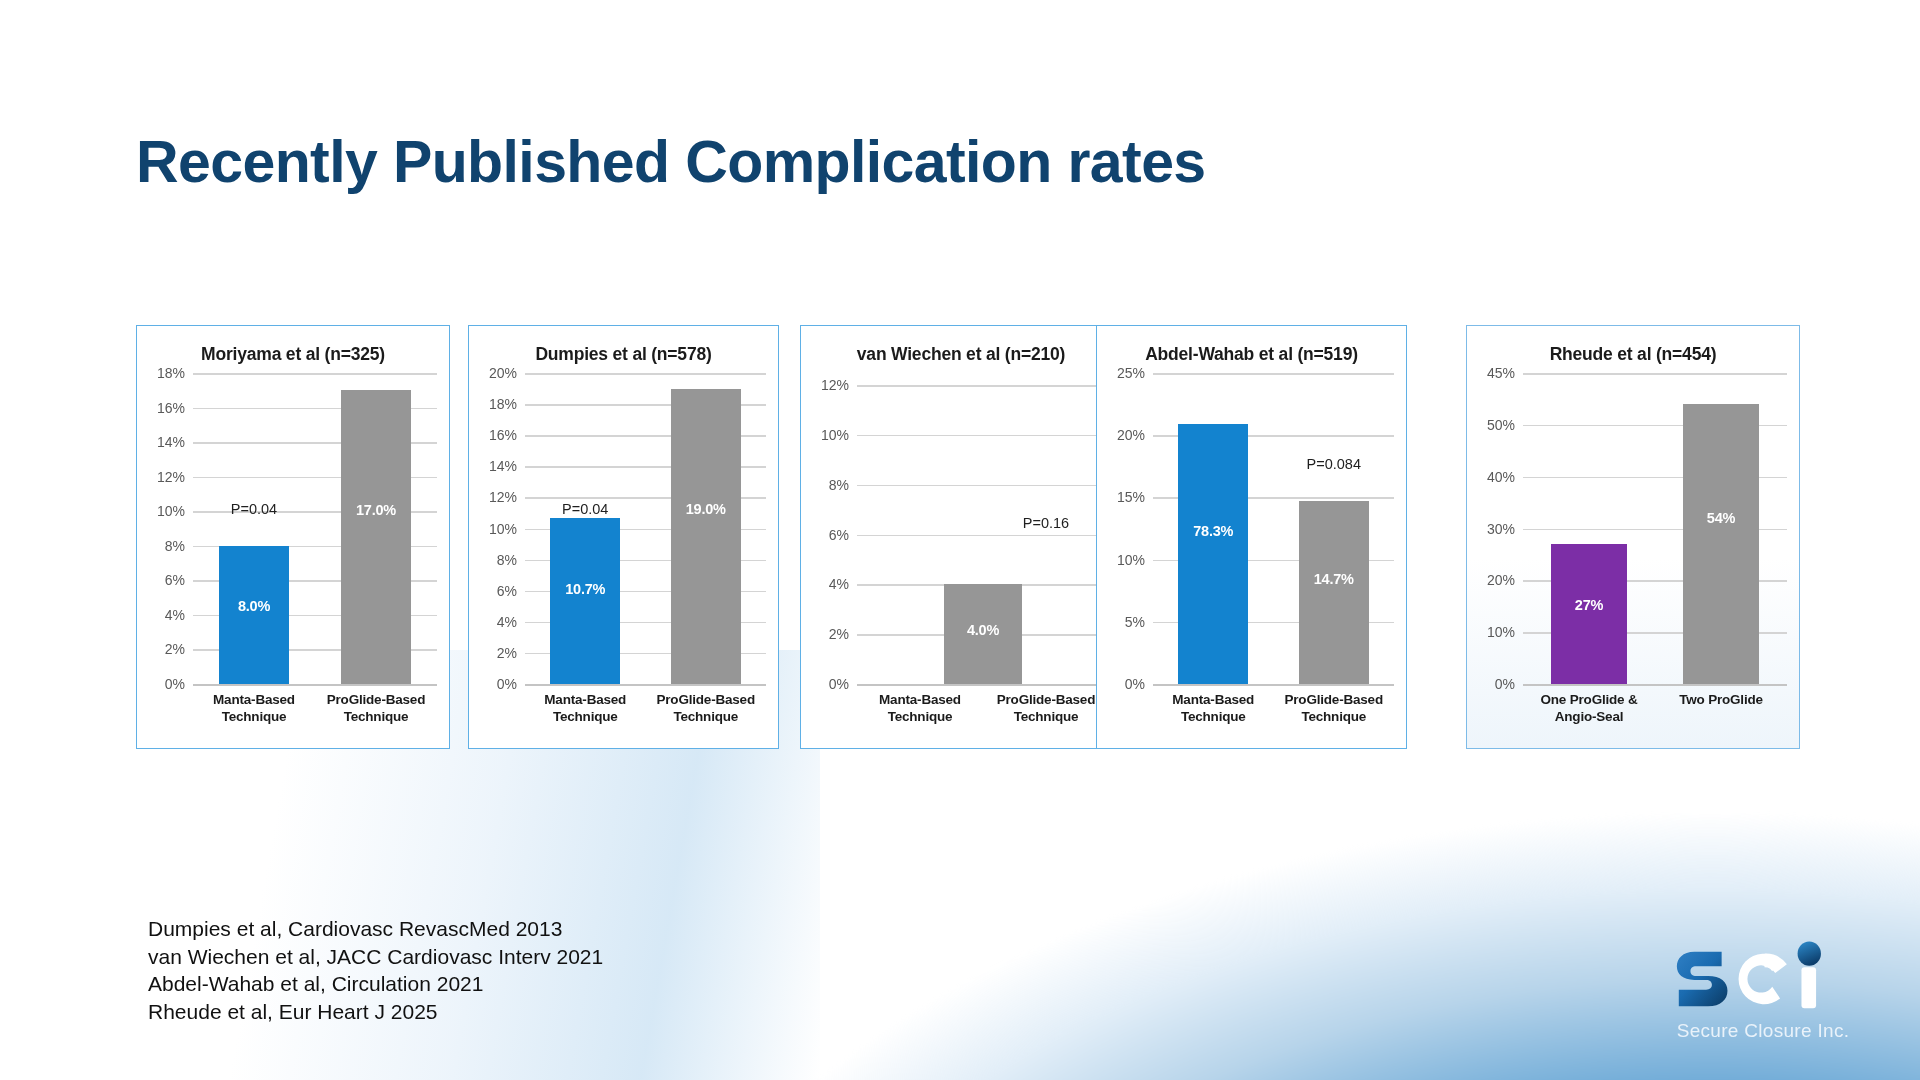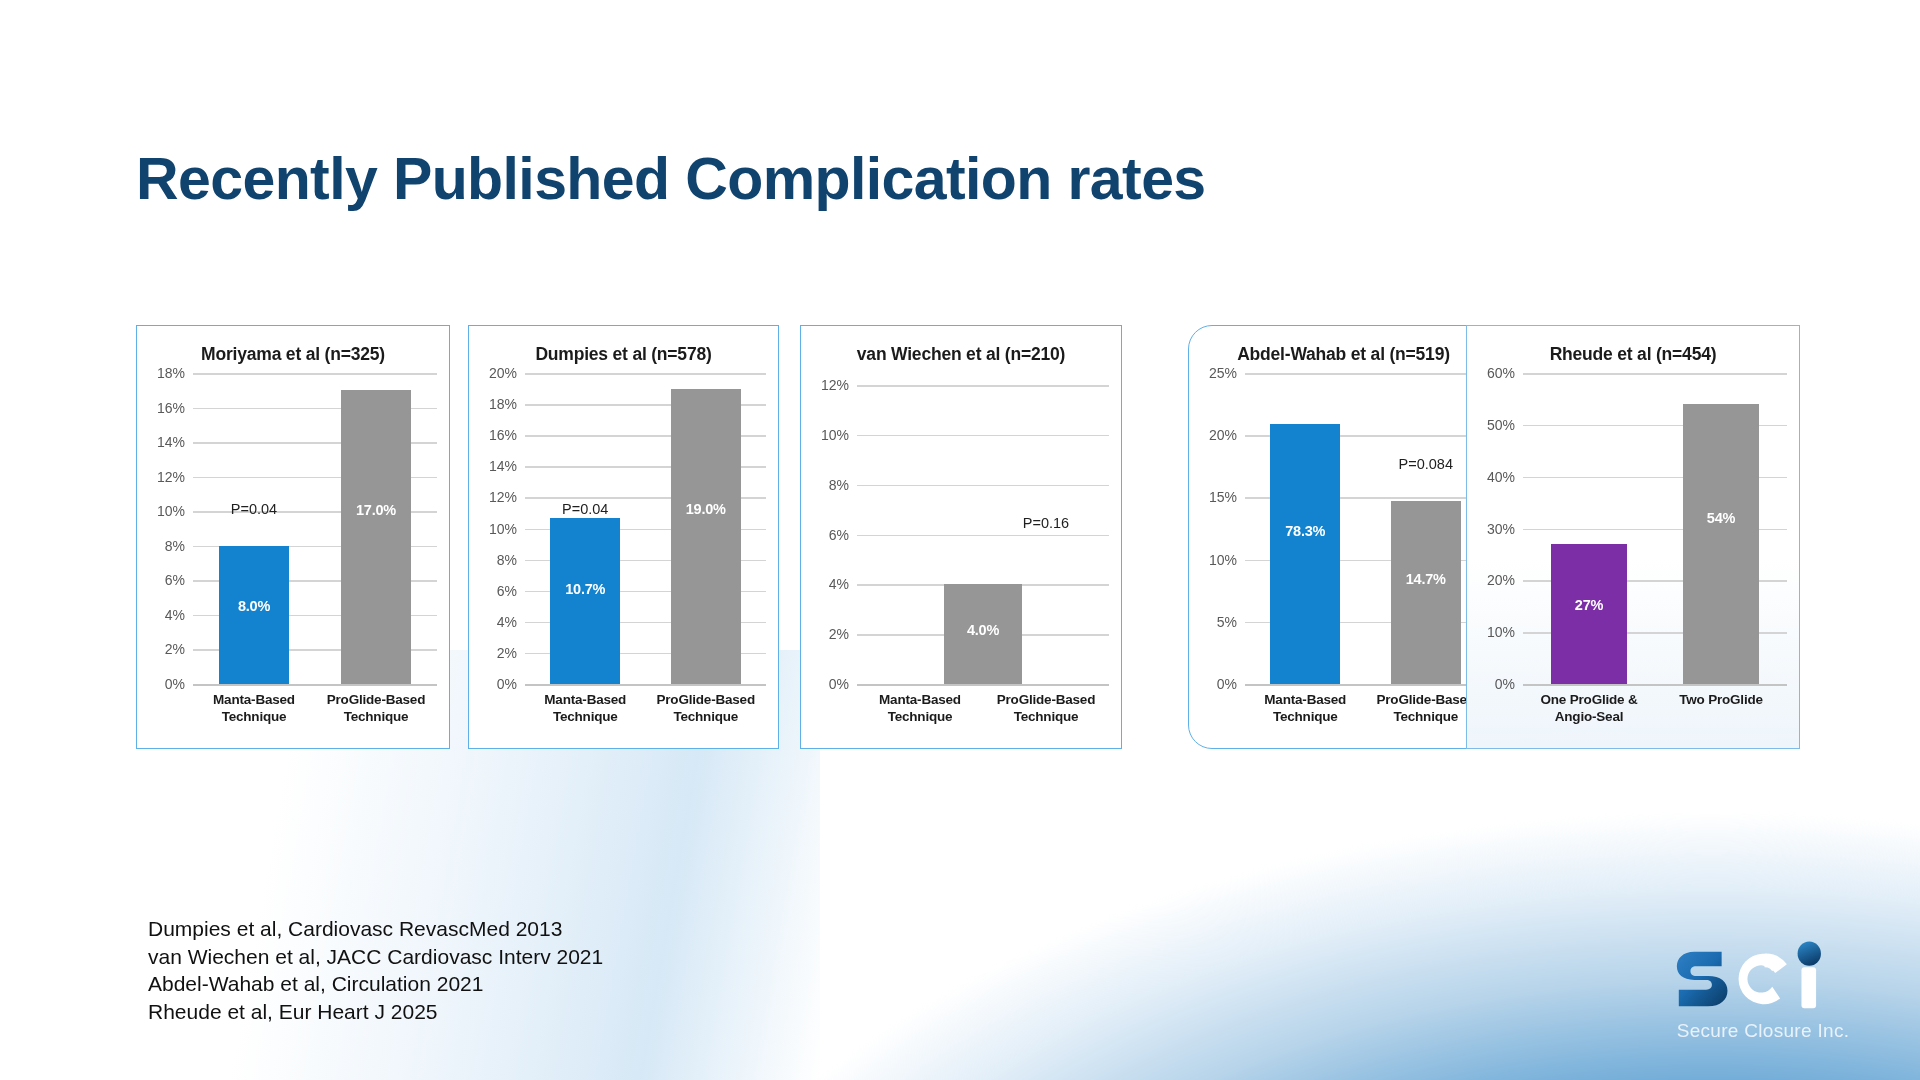--- a/index.html
+++ b/index.html
@@ -51,21 +51,20 @@
   
   .slide-title {
     position: absolute;
     left: 136px;
     top: 128px;
     font-size: 59px;
     font-weight: 700;
     letter-spacing: -0.6px;
     color: #10436e;
     white-space: nowrap;
-    margin-top: 17px;
   }
 
   
   .charts-row {
     position: absolute;
     left: 136px;
     top: 325px;
     width: 1664px;
     height: 424px;
   }
@@ -366,21 +365,21 @@
               </div>
             </div>
             <div class="pvalue" style="left: calc(75% + 10.5px); top: 43.3333%;">P=0.16</div>
           </div>
           <div class="x-axis">
             <div class="x-label">Manta-Based Technique</div>
             <div class="x-label">ProGlide-Based Technique</div>
           </div>
         </div>
       </div>
-      <div class="chart-card" style="left: 1052px; width: 311px; border-radius: 24px;">
+      <div class="chart-card" style="left: 960px; width: 311px;">
         <div class="chart-title">Abdel-Wahab et al (n=519)</div>
         <div class="plot">
           <div class="plot-inner">
             <div class="y-axis">
               <div class="y-tick" style="top: 100%;">0%</div>
               <div class="y-tick" style="top: 80%;">5%</div>
               <div class="y-tick" style="top: 60%;">10%</div>
               <div class="y-tick" style="top: 40%;">15%</div>
               <div class="y-tick" style="top: 20%;">20%</div>
               <div class="y-tick" style="top: 0%;">25%</div>
@@ -417,21 +416,21 @@
         <div class="chart-title">Rheude et al (n=454)</div>
         <div class="plot">
           <div class="plot-inner">
             <div class="y-axis">
               <div class="y-tick" style="top: 100%;">0%</div>
               <div class="y-tick" style="top: 83.3333%;">10%</div>
               <div class="y-tick" style="top: 66.6667%;">20%</div>
               <div class="y-tick" style="top: 50%;">30%</div>
               <div class="y-tick" style="top: 33.3333%;">40%</div>
               <div class="y-tick" style="top: 16.6667%;">50%</div>
-              <div class="y-tick" style="top: 0%;">60%</div>
+              <div class="y-tick" style="top: 0%;">45%</div>
             </div>
             <div class="grid-area">
               <div class="gridline zero" style="top: 100%;"></div>
               <div class="gridline" style="top: 83.3333%;"></div>
               <div class="gridline" style="top: 66.6667%;"></div>
               <div class="gridline" style="top: 50%;"></div>
               <div class="gridline" style="top: 33.3333%;"></div>
               <div class="gridline" style="top: 16.6667%;"></div>
               <div class="gridline" style="top: 0%;"></div>
             </div>

